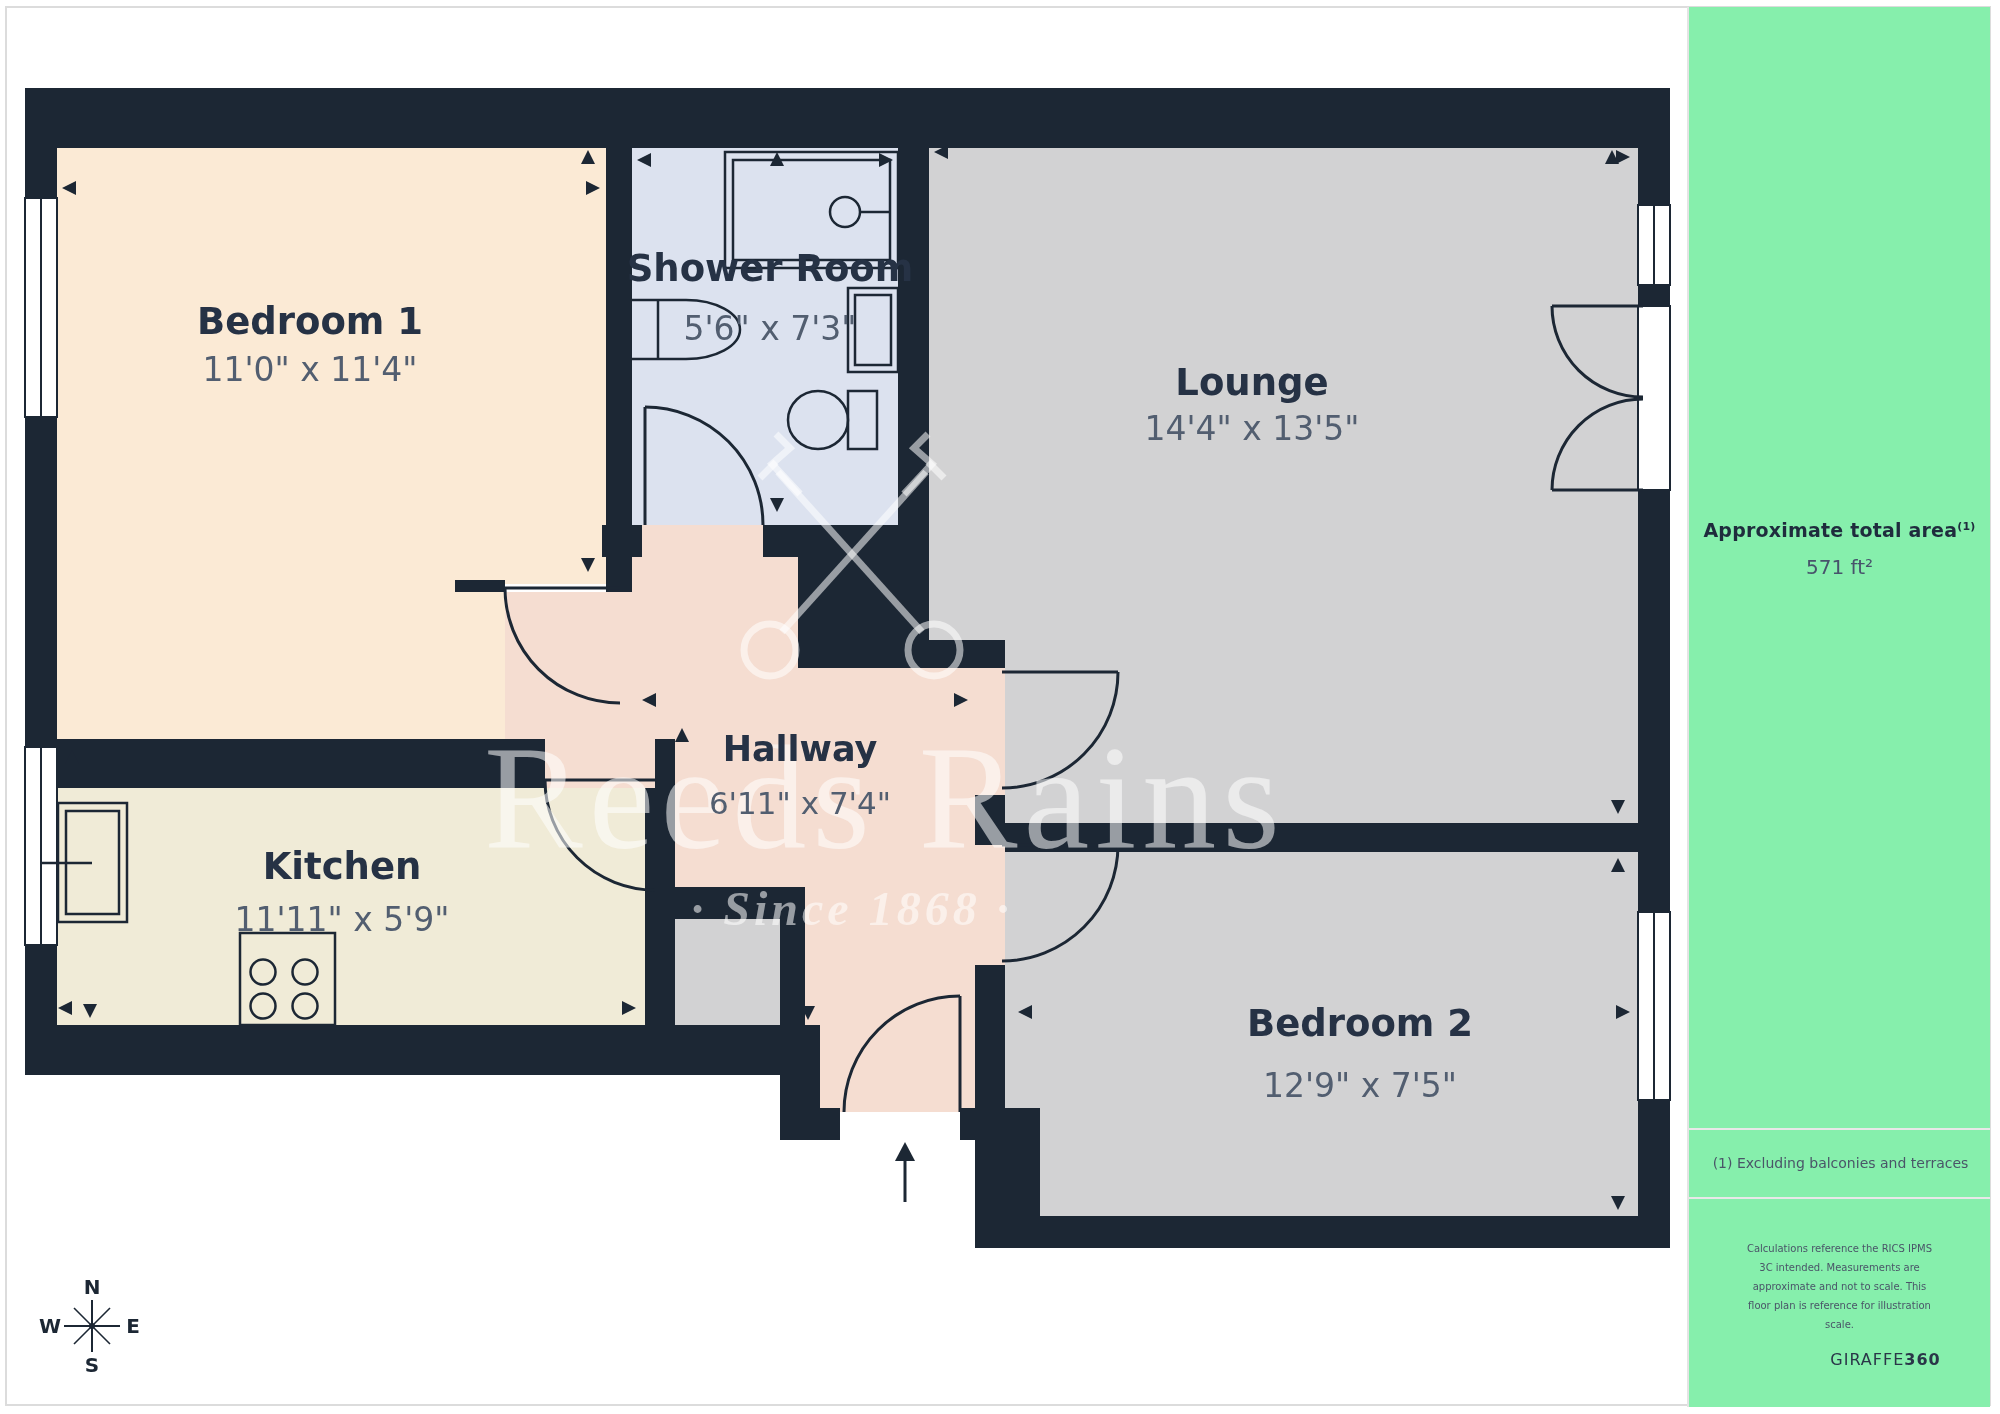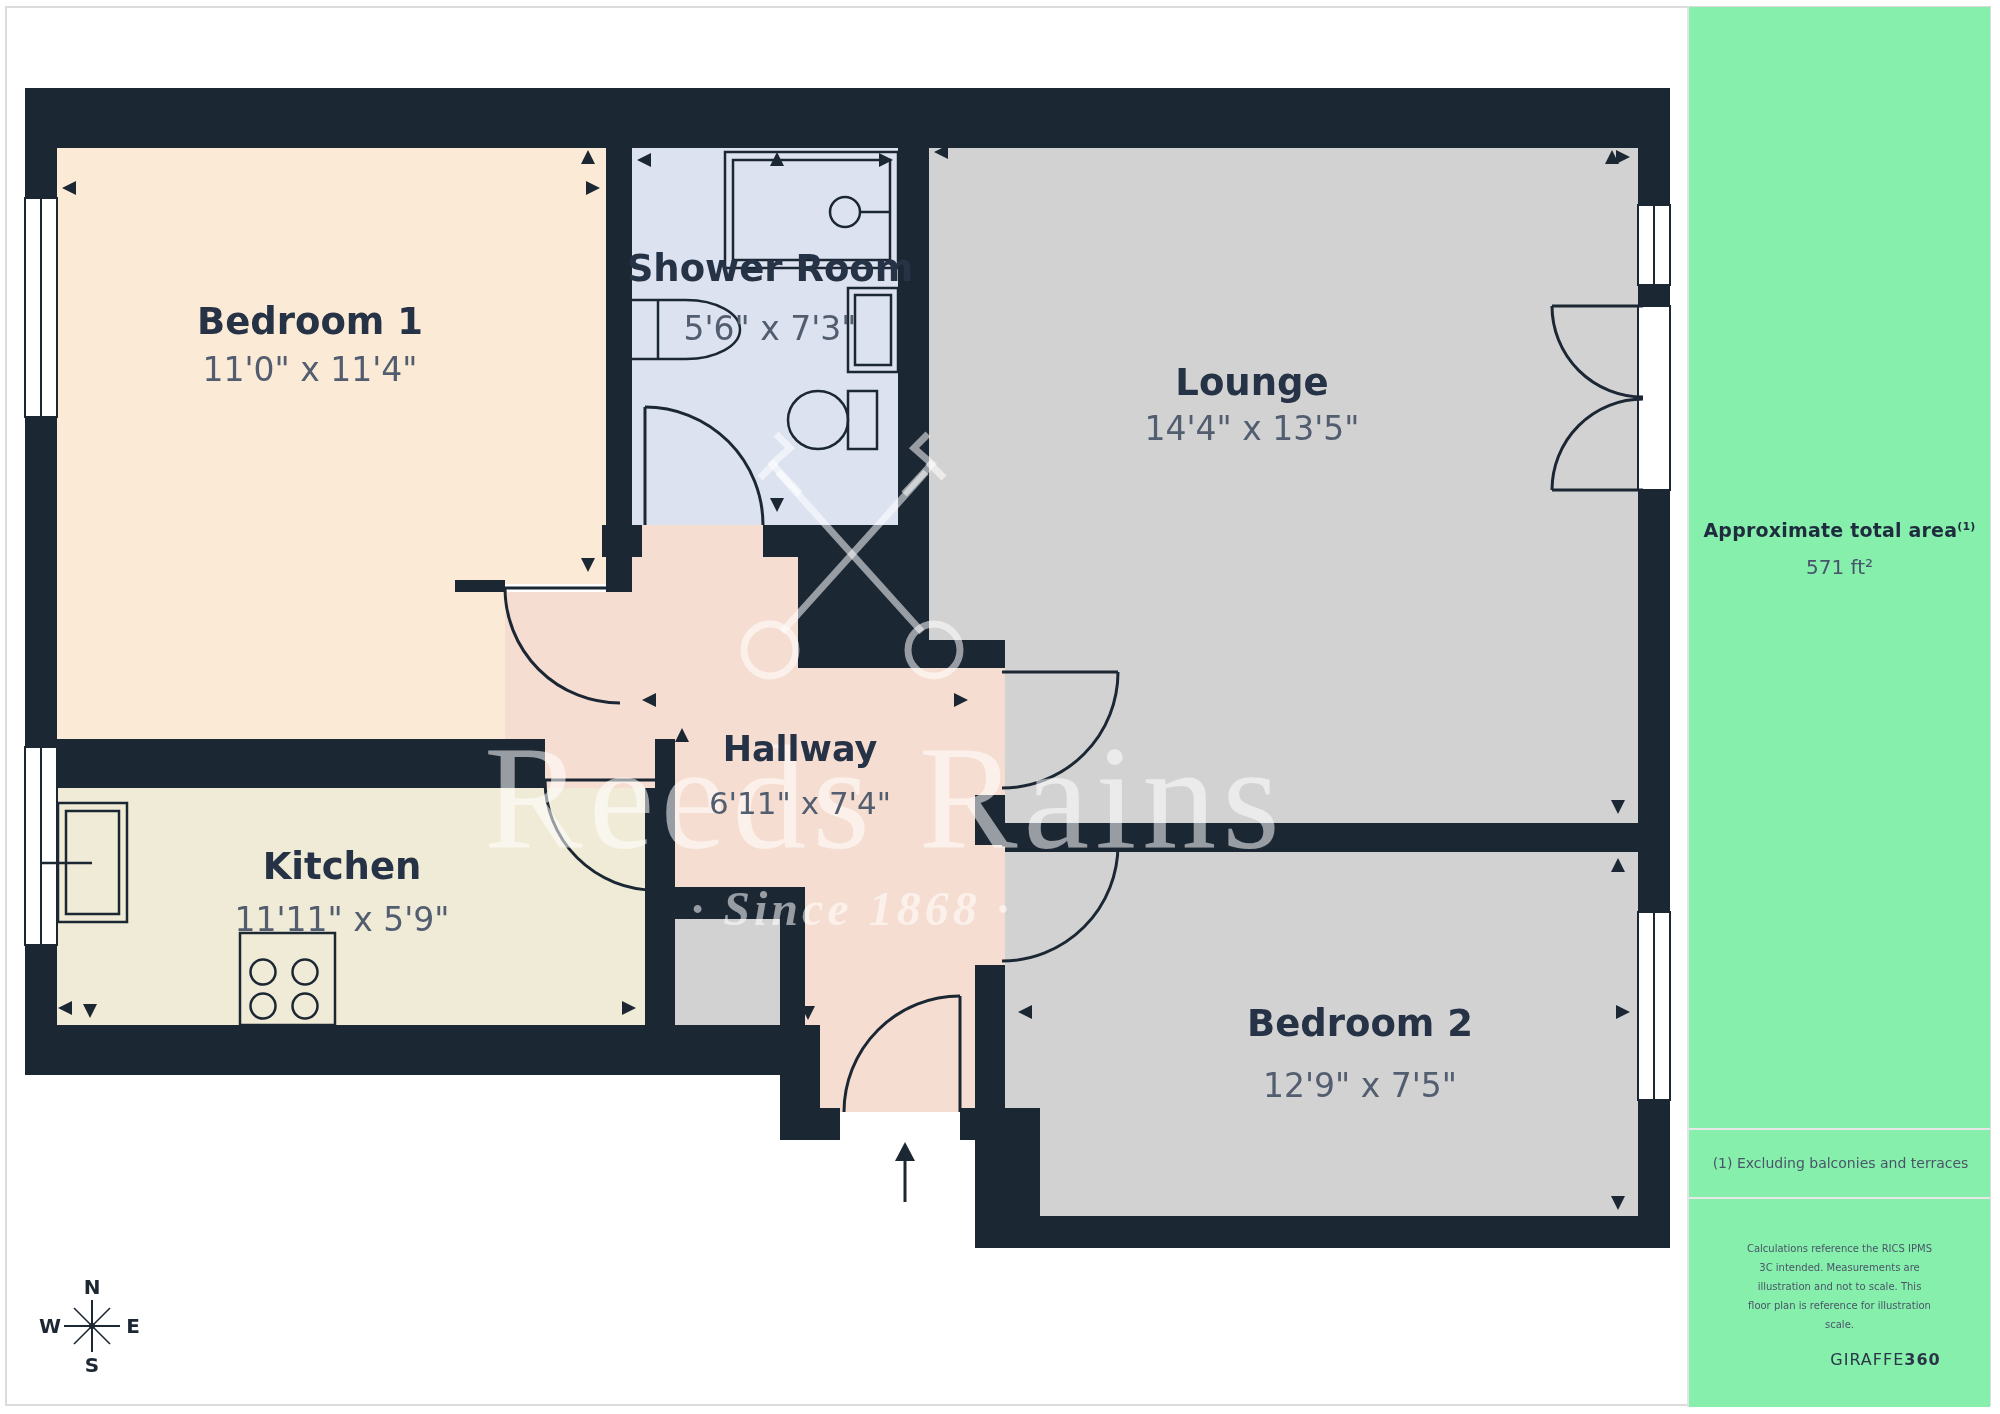--- a/index.html
+++ b/index.html
@@ -257,18 +257,18 @@
   <div class="area-block">
     <div class="area-title"><span>Approximate total area</span><sup>(1)</sup></div>
     <div class="area-value">571 ft²</div>
   </div>
   <div class="hline" style="top:1121px"></div>
   <div class="footnote">(1) Excluding balconies and terraces</div>
   <div class="hline" style="top:1190px"></div>
   <div class="disclaimer">
     <div>Calculations reference the RICS IPMS</div>
     <div>3C intended. Measurements are</div>
-    <div>illustration and not to scale. This</div>
+    <div>approximate and not to scale. This</div>
     <div>floor plan is reference for illustration</div>
     <div>scale.</div>
   </div>
   <div class="giraffe"><span>GIRAFFE</span><span class="bold">360</span></div>
 </div>
 
 </body></html>

